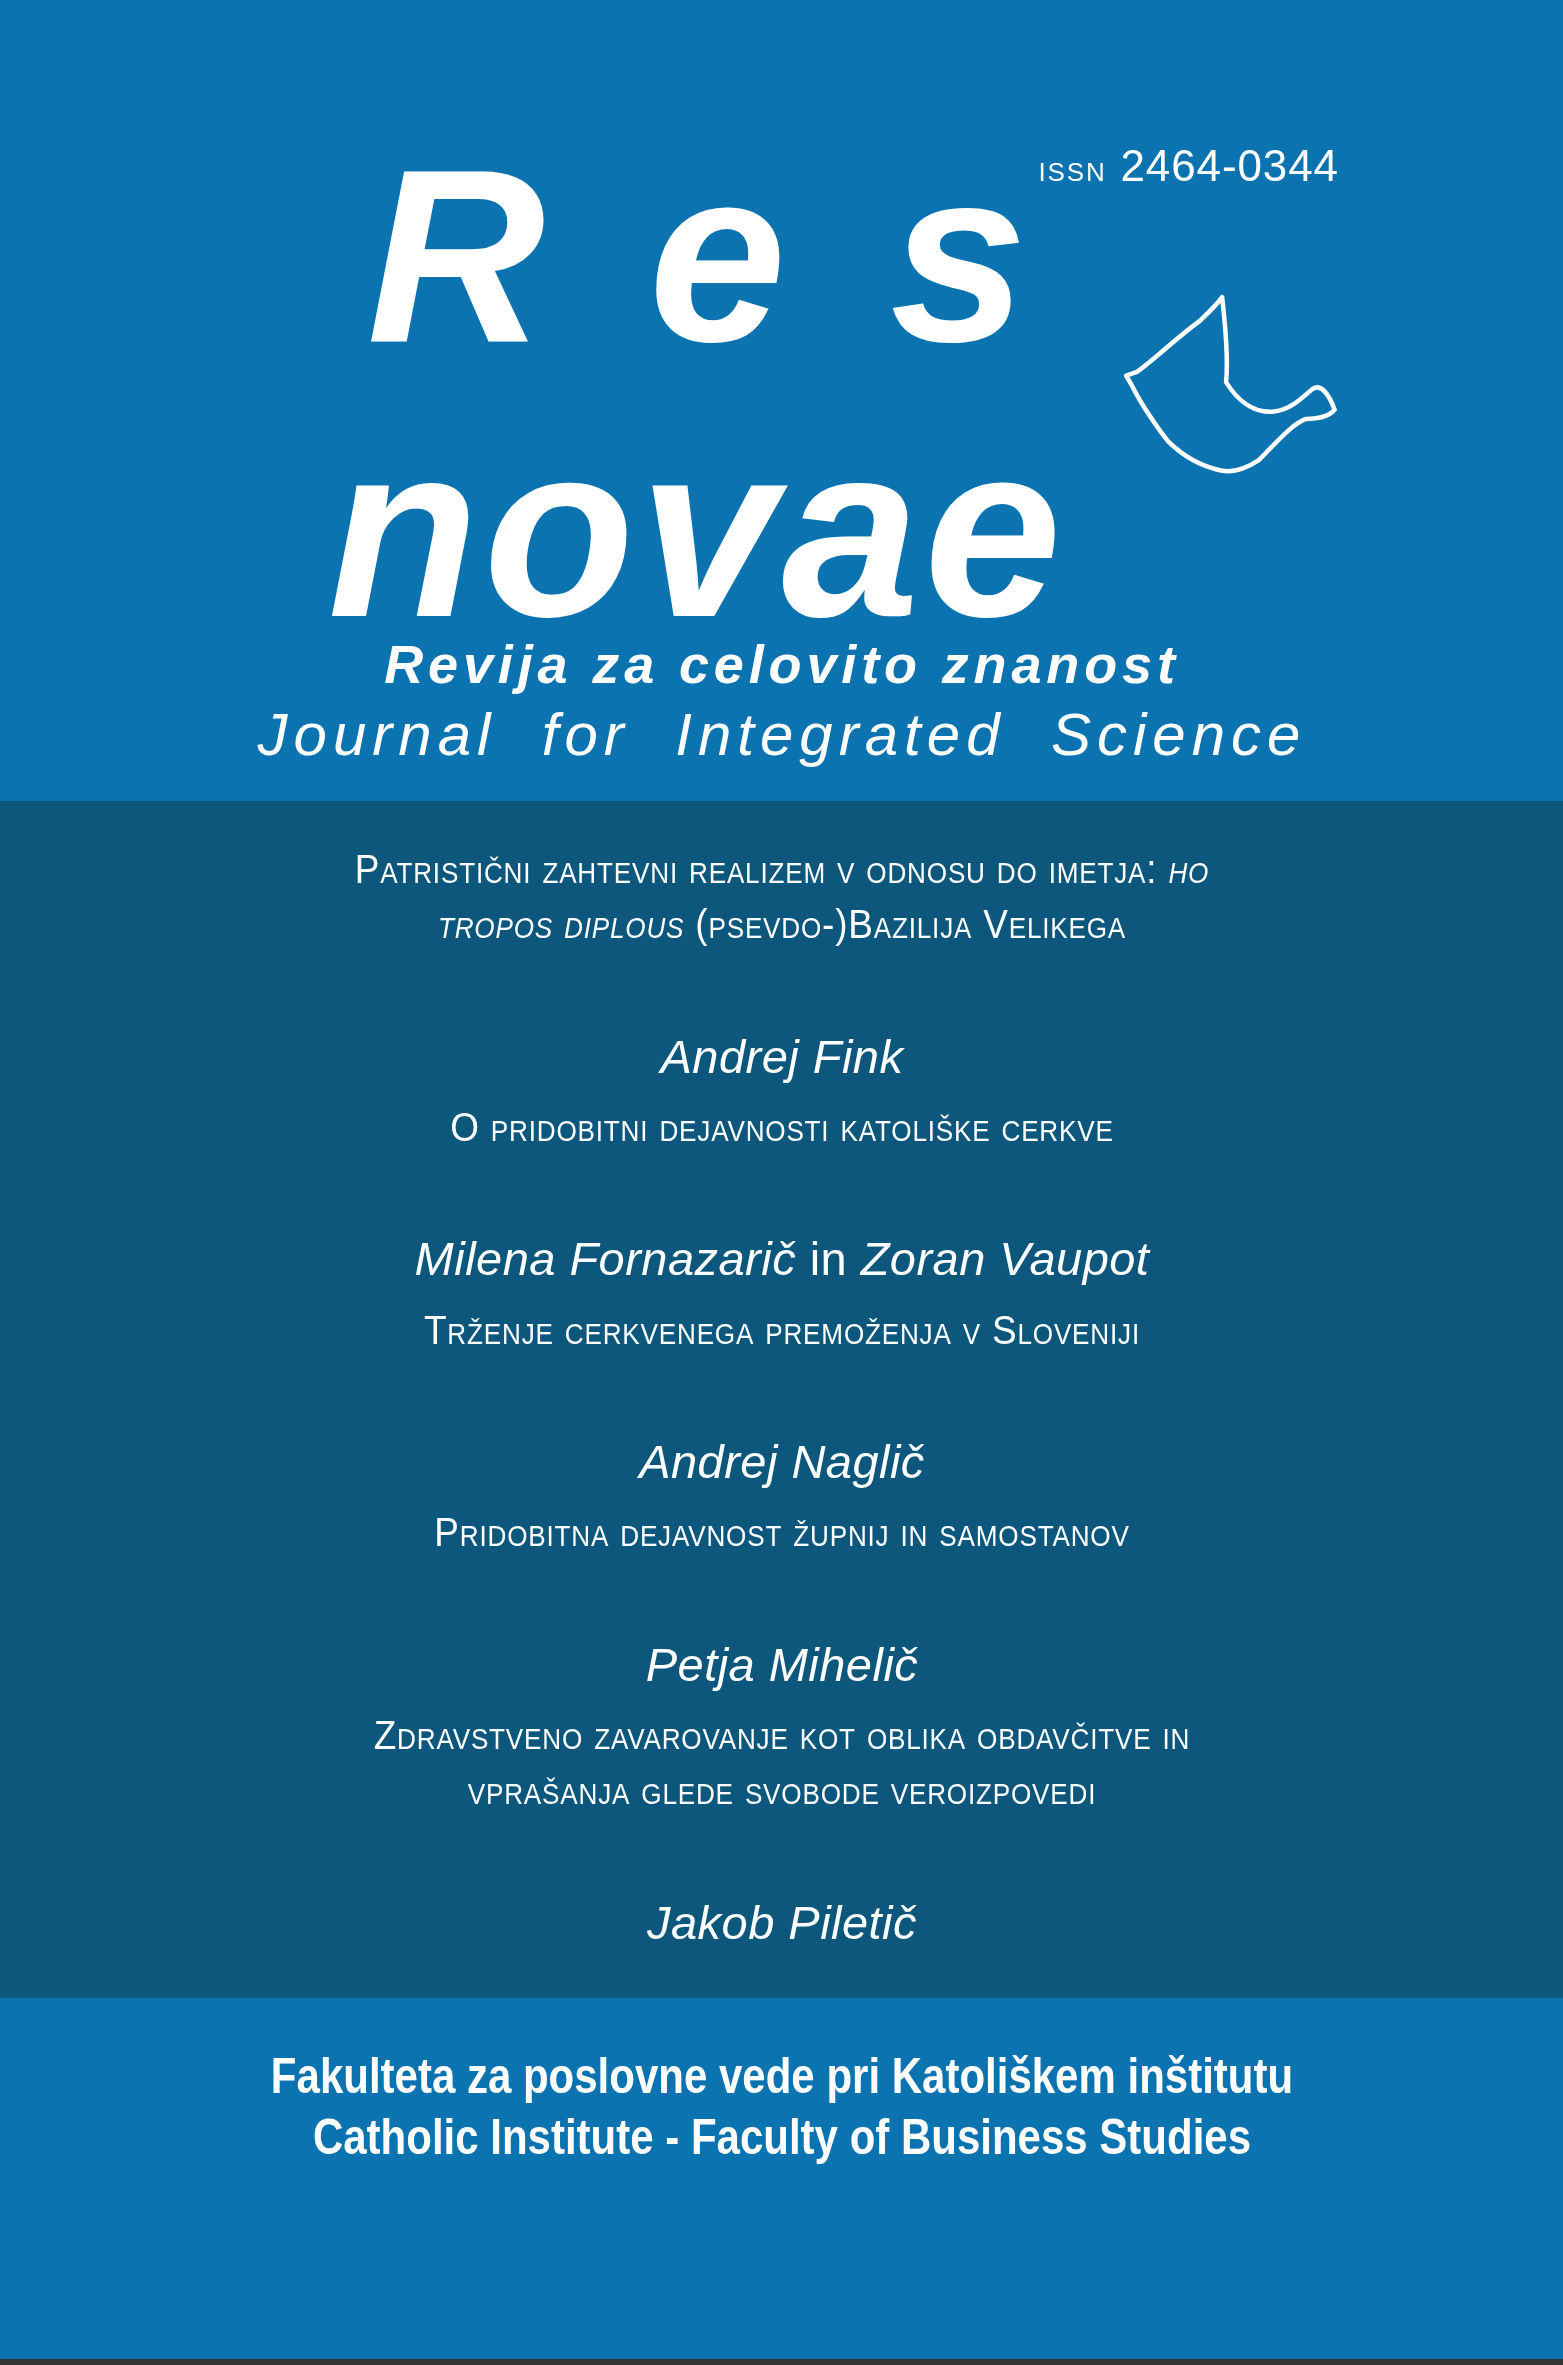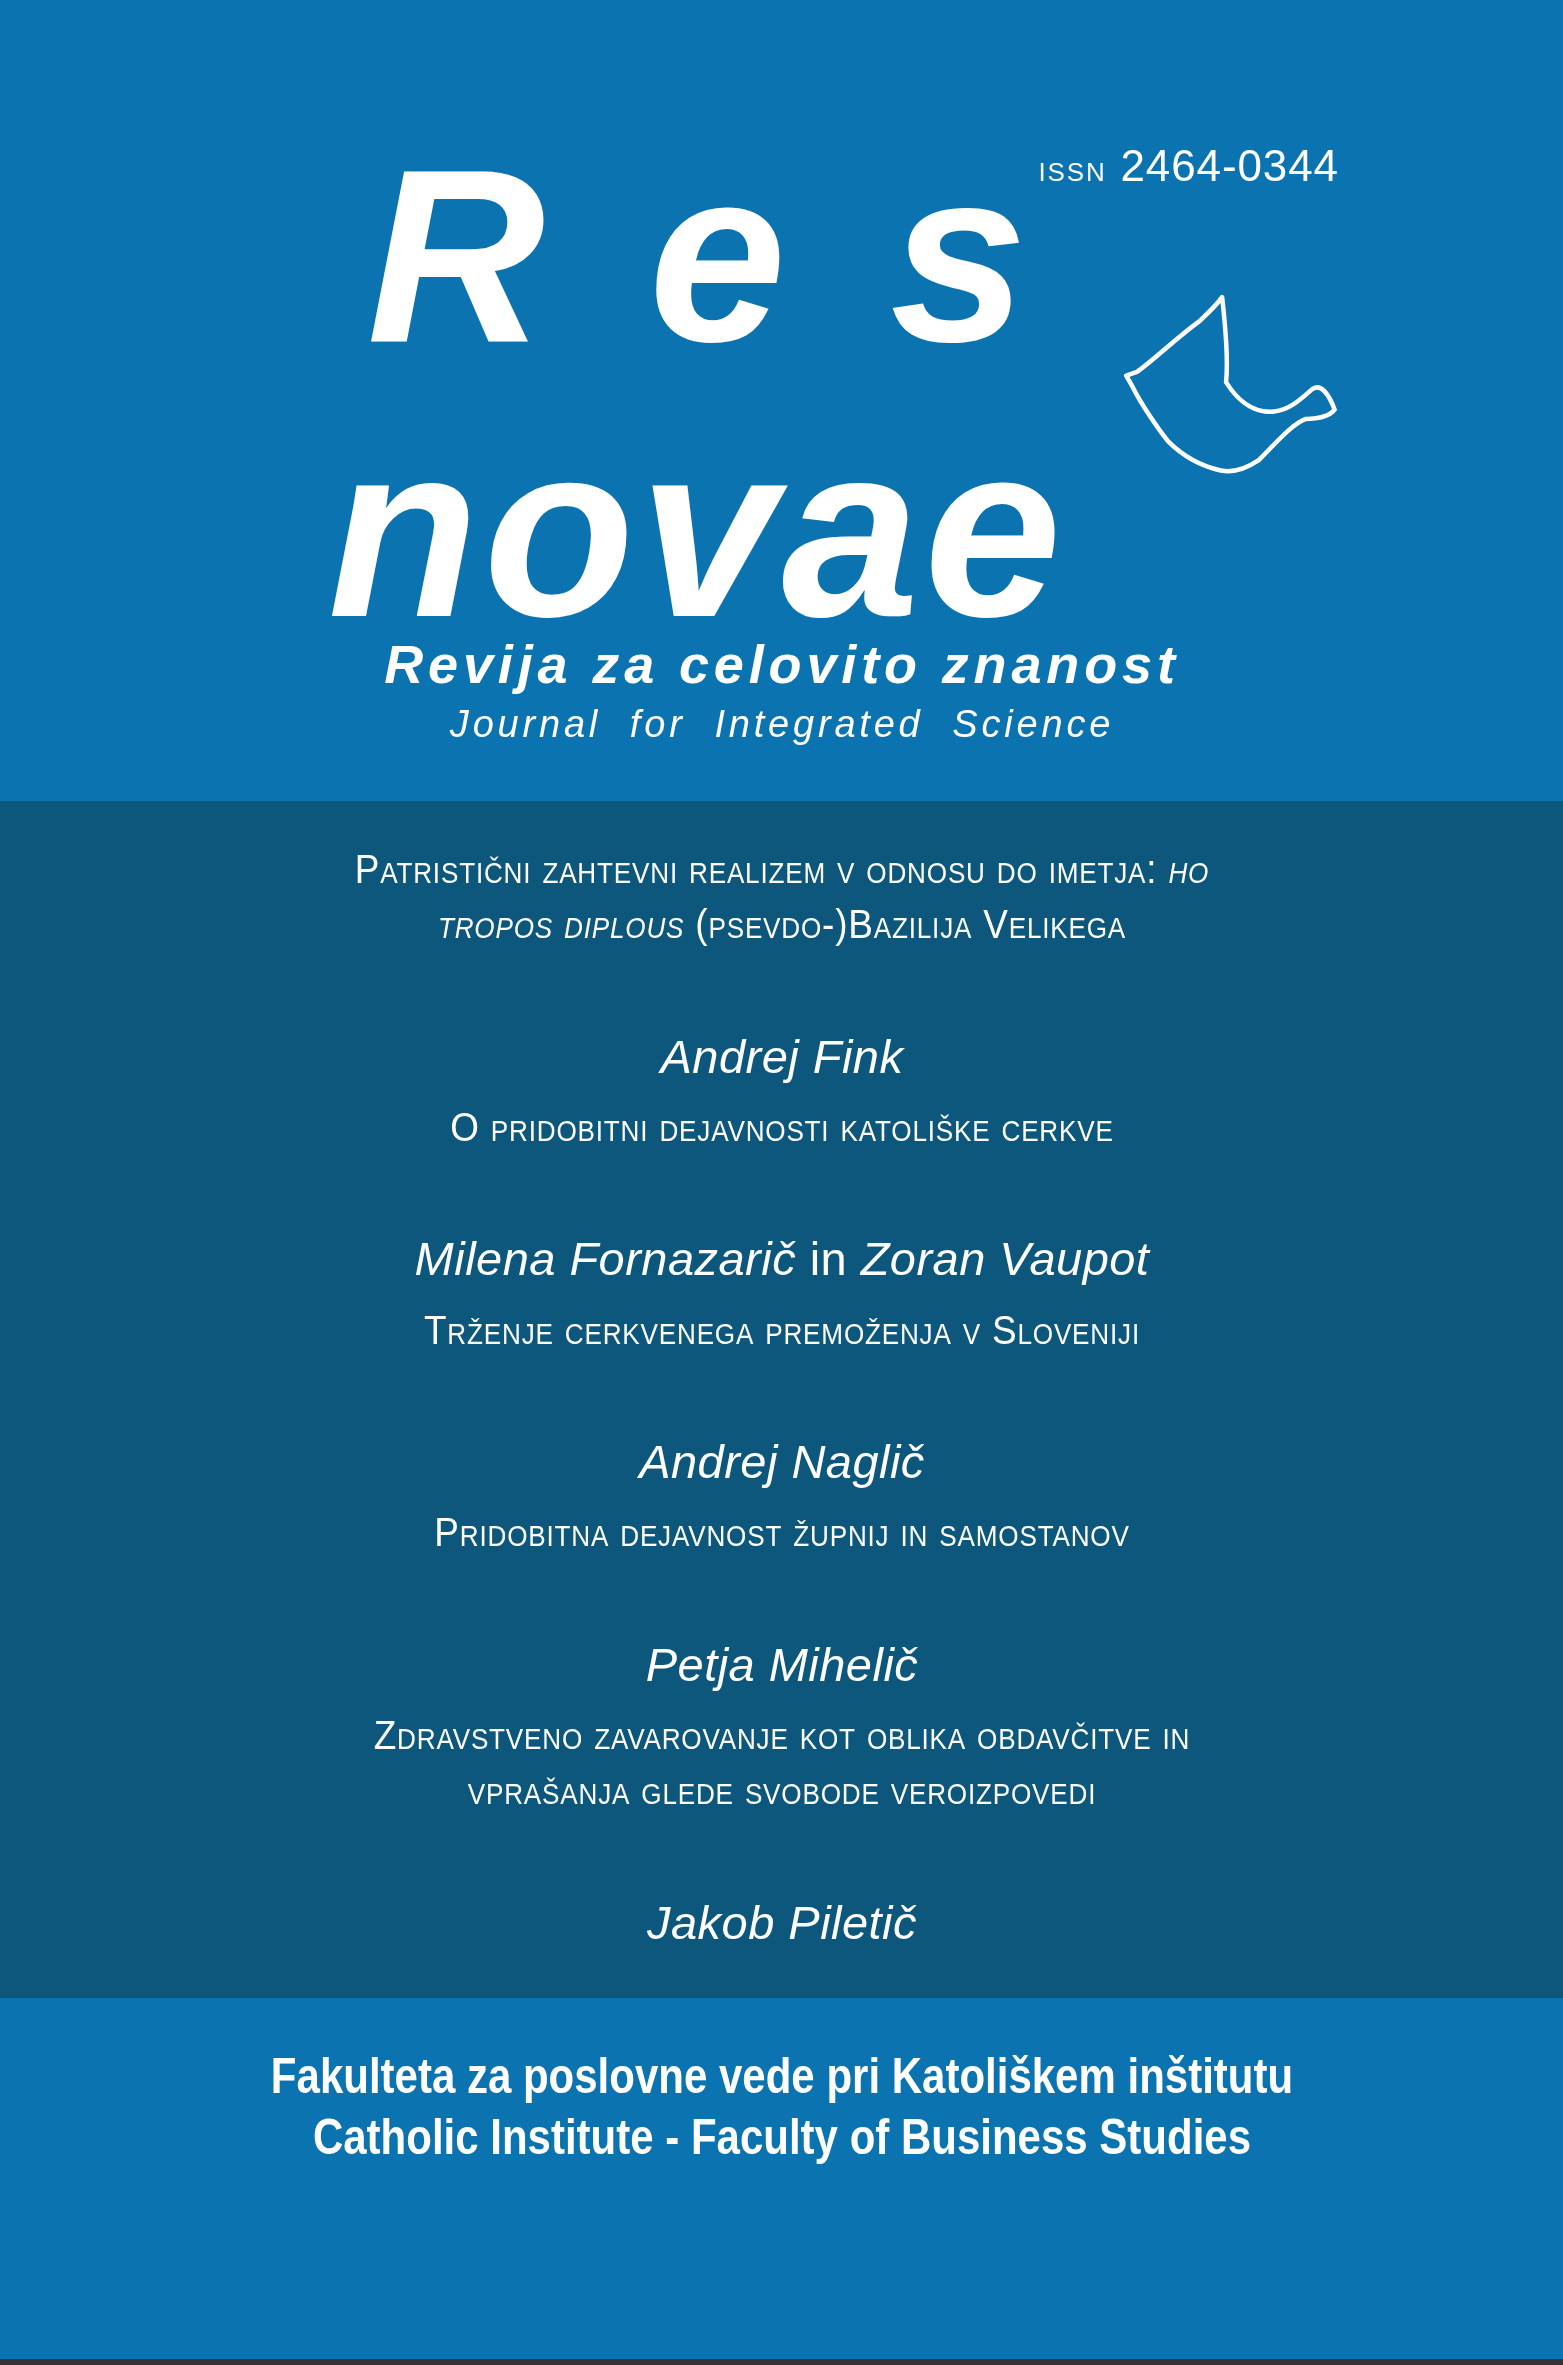--- a/index.html
+++ b/index.html
@@ -42,21 +42,21 @@
   .logo{position:absolute;top:132px;left:0;width:1394px;text-align:center;font-style:italic;font-weight:bold;line-height:1;}
   .logo-res{display:block;font-size:247px;letter-spacing:.42em;padding-left:.42em;}
   .logo-novae{display:block;font-size:247px;margin-top:28px;letter-spacing:.02em;}
 
   
   .dove{position:absolute;left:1094px;top:281px;width:318px;height:251px;}
 
   
   .subtitle{position:absolute;top:637px;left:0;width:1564px;text-align:center;font-style:italic;line-height:1;}
   .subtitle-sl{display:block;font-size:54px;font-weight:bold;letter-spacing:.09em;}
-  .subtitle-en{display:block;font-size:38px;margin-top:14px;letter-spacing:.10em;word-spacing:.38em;}
+  .subtitle-en{display:block;font-size:60px;margin-top:14px;letter-spacing:.10em;word-spacing:.38em;}
 
   
   .article{}
   .author{font-size:47px;line-height:1.1;margin-bottom:17.6px;letter-spacing:.01em;}
   .title{font-variant:small-caps;font-size:41px;line-height:55px;letter-spacing:0.9px;}
   .title-line{transform:scaleX(.90);transform-origin:center;}
   .it{font-style:italic;}
   .rm{font-style:normal;}
 
   

